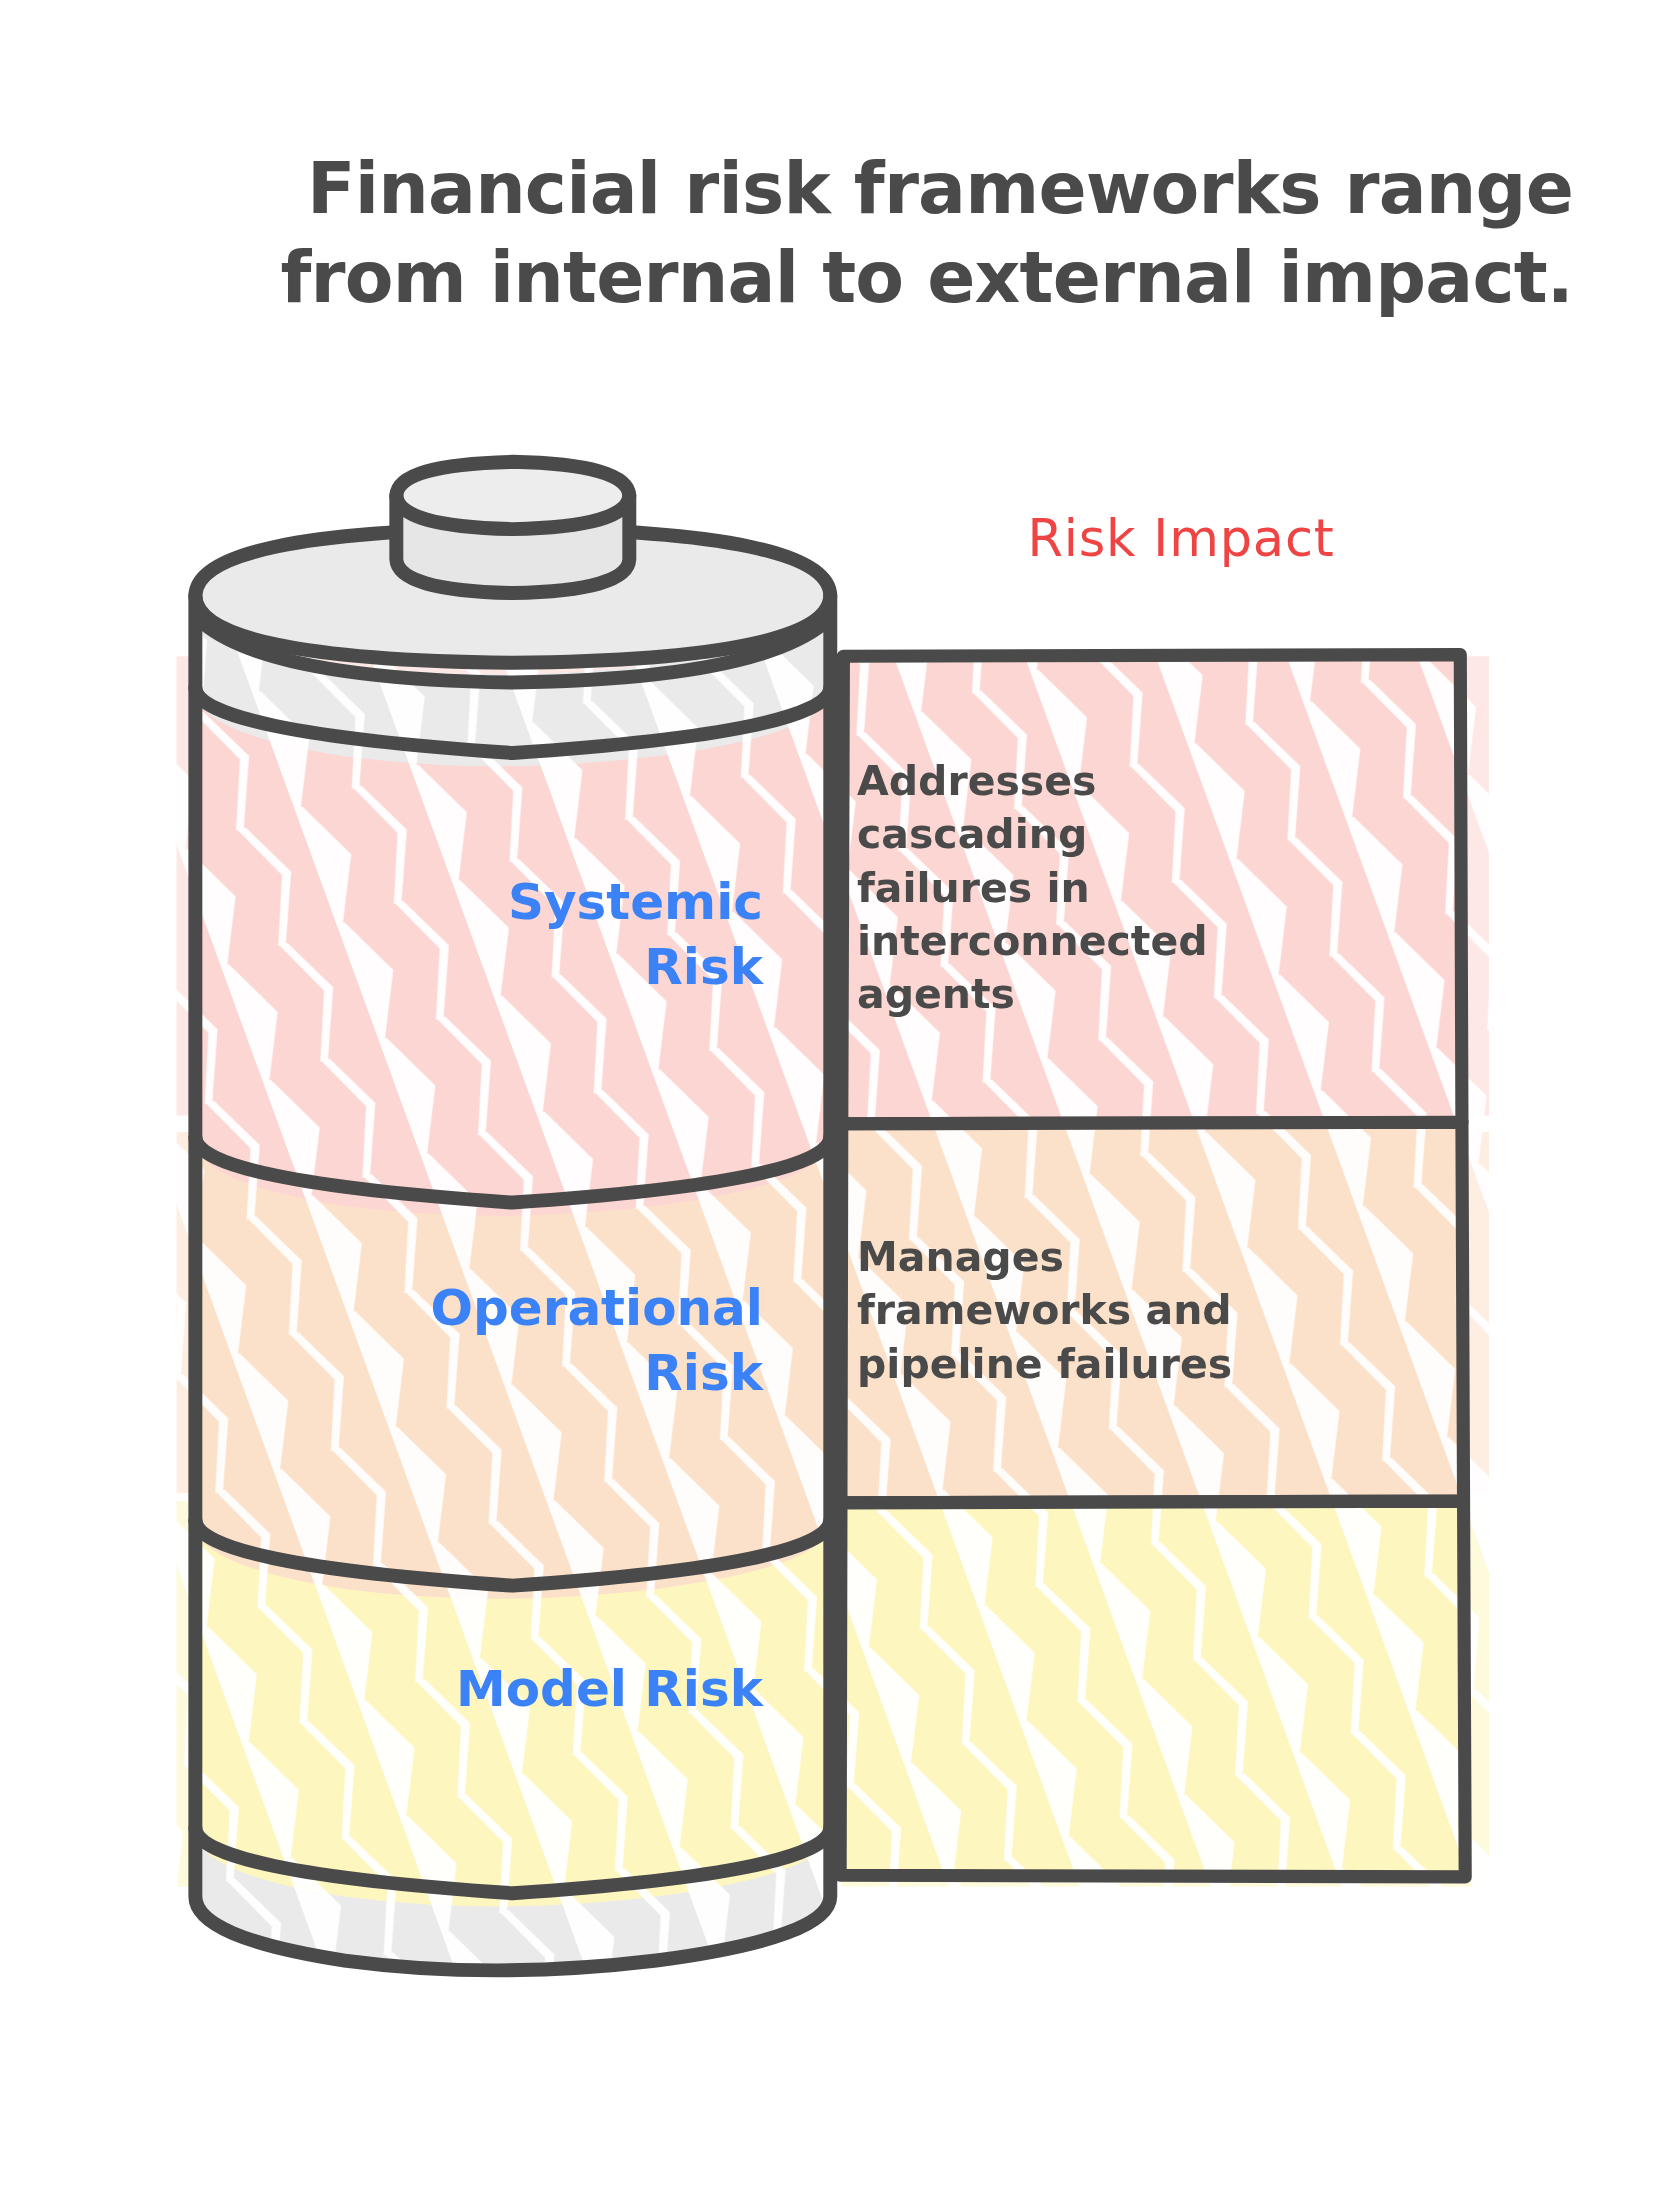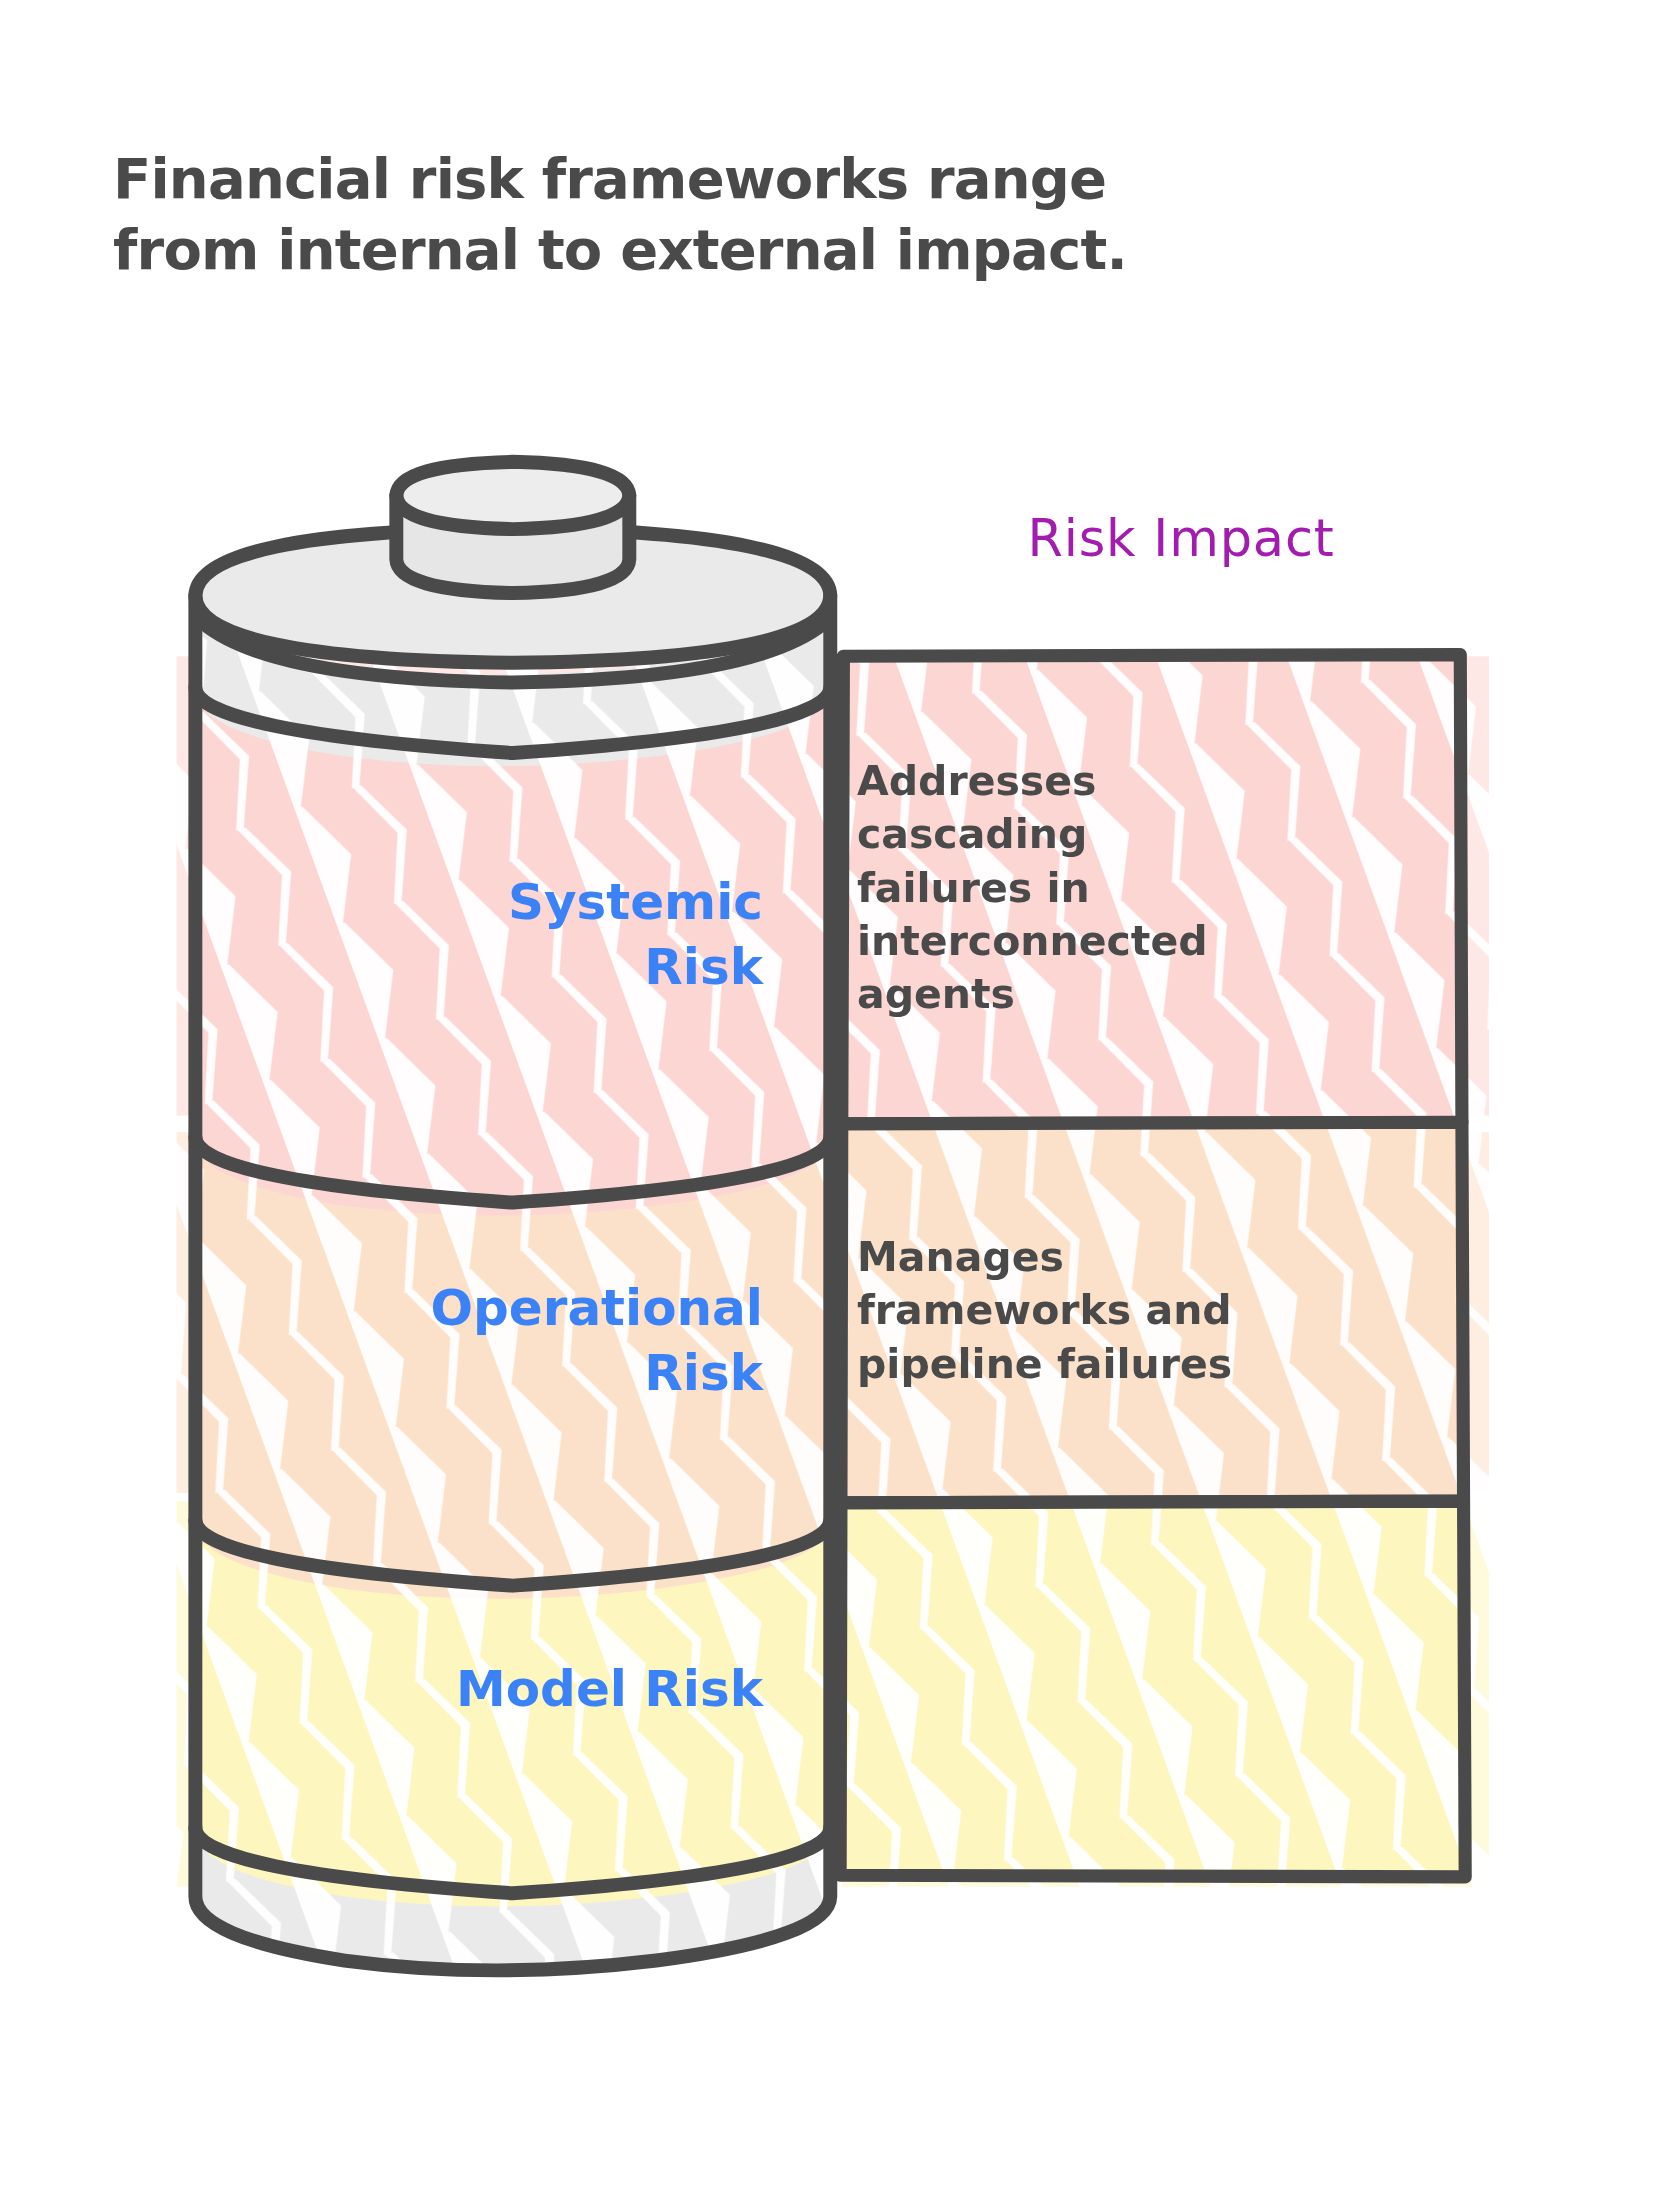--- a/index.html
+++ b/index.html
@@ -11,36 +11,37 @@
     position:relative;
   }
   .stage{position:absolute;inset:0;}
 
   
   #page-title{
     position:absolute;
     left:113px; top:144px; width:1460px;
     font-family:"DejaVu Sans", sans-serif;
     font-weight:700;
-    font-size:56px;
+    font-size:71px;
     line-height:1.26;
     letter-spacing:-0.8px;
     color:#4a4a4a;
     white-space:pre-line;
+    text-align:right;
   }
 
   
   #col-header{
     position:absolute;
     left:894px; top:509px; width:574px;
     text-align:center;
     font-family:"DejaVu Sans", sans-serif;
     font-weight:400;
     font-size:51px;
-    color:#a21caf;
+    color:#ef4444;
     letter-spacing:0.8px;
   }
 
   
   svg.art{position:absolute;left:0;top:0;width:1654px;height:2205px;}
 
   
   .cyl-label{
     position:absolute;
     text-align:right;

